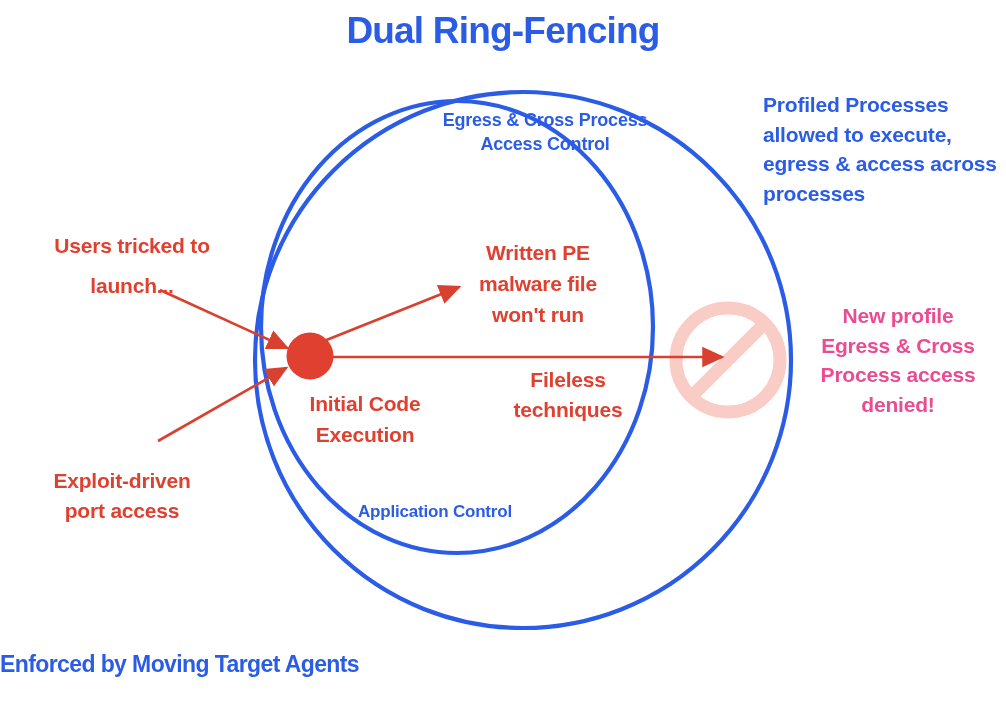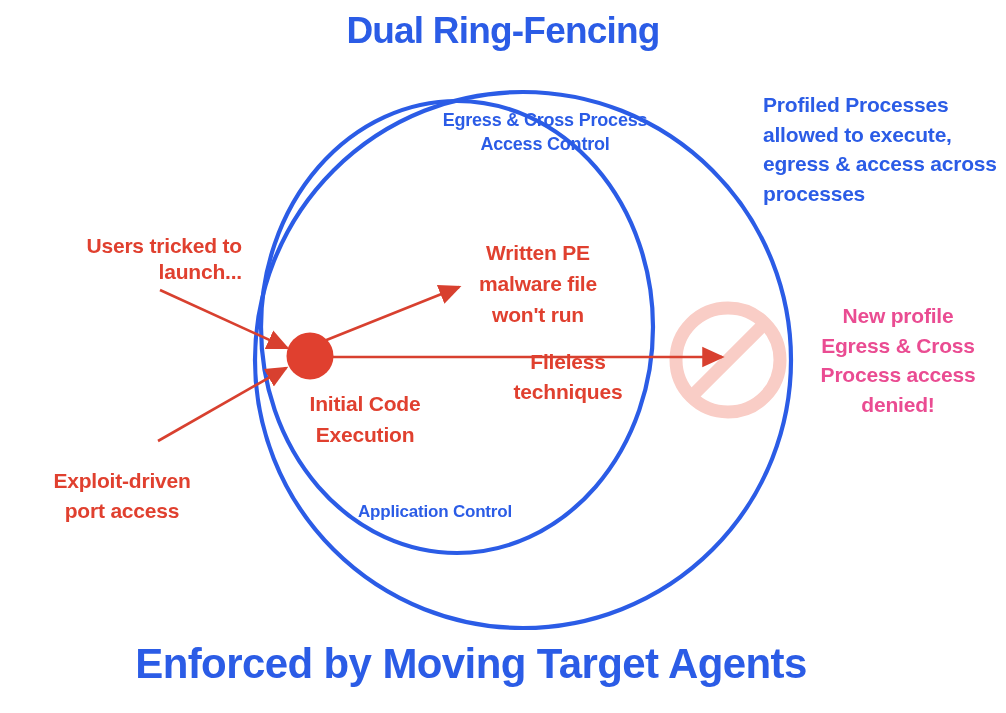--- a/index.html
+++ b/index.html
@@ -38,22 +38,21 @@
     left: 0; top: 8px;
     width: 1006px;
     text-align: center;
     font-size: 37px;
     line-height: 46px;
     letter-spacing: -0.8px;
   }
   #footer-main {
     left: 0; top: 641px;
     width: 942px;
-    text-align: center;
-    font-size: 42px;
+    font-size: 23px;
     line-height: 46px;
     letter-spacing: -0.6px;
   }
   #label-egress {
     left: 404px; top: 108px;
     width: 282px;
     text-align: center;
     font-size: 18px;
     line-height: 24px;
   }
@@ -72,43 +71,43 @@
     line-height: 29.5px;
   }
   #note-denied {
     left: 800px; top: 301px;
     width: 196px;
     text-align: center;
     font-size: 21px;
     line-height: 29.5px;
   }
   #note-users {
-    left: 22px; top: 233px;
+    left: 22px; top: 226px;
     width: 220px;
-    text-align: right;
+    text-align: center;
     font-size: 21px;
-    line-height: 26px;
+    line-height: 40px;
   }
   #note-exploit {
     left: 22px; top: 466px;
     width: 200px;
     text-align: center;
     font-size: 21px;
     line-height: 30px;
   }
   #note-written {
     left: 450px; top: 225px;
     width: 176px;
     text-align: center;
     font-size: 21px;
     line-height: 31px;
     margin-top: 12px;
   }
   #note-fileless {
-    left: 490px; top: 347px;
+    left: 490px; top: 365px;
     width: 156px;
     text-align: center;
     font-size: 21px;
     line-height: 30px;
   }
   #note-initial {
     left: 283px; top: 388px;
     width: 164px;
     text-align: center;
     font-size: 21px;

